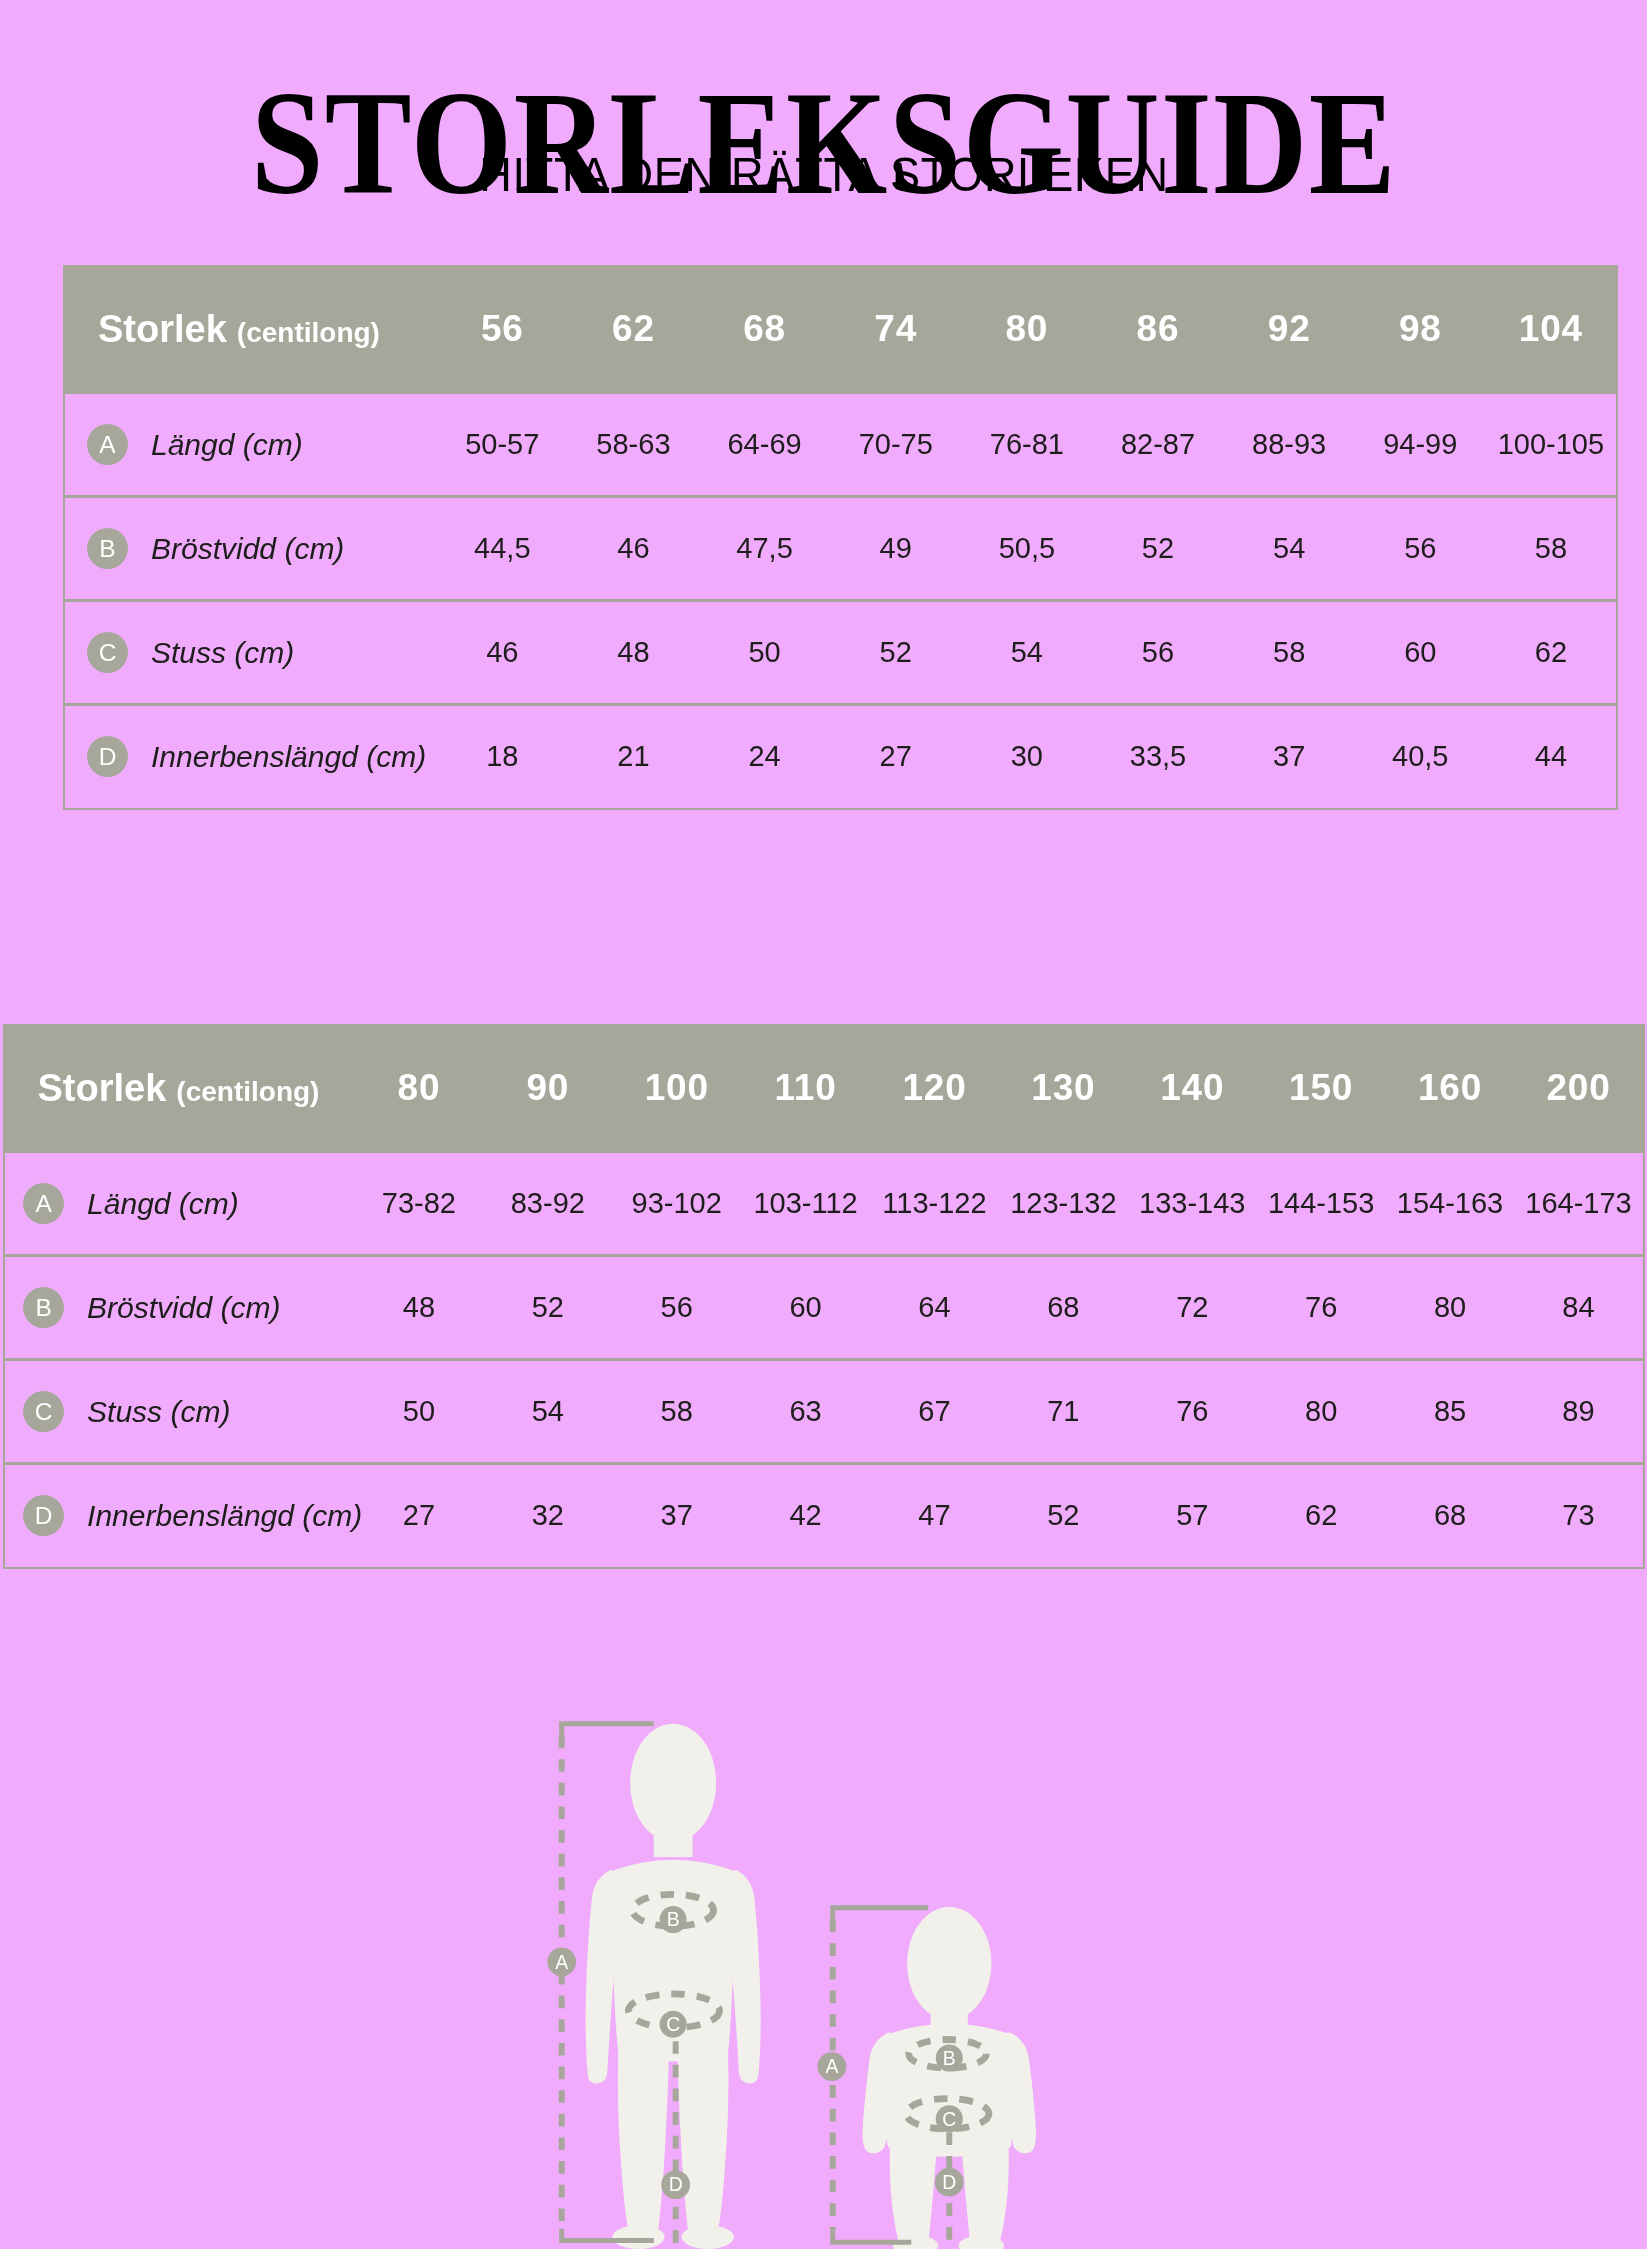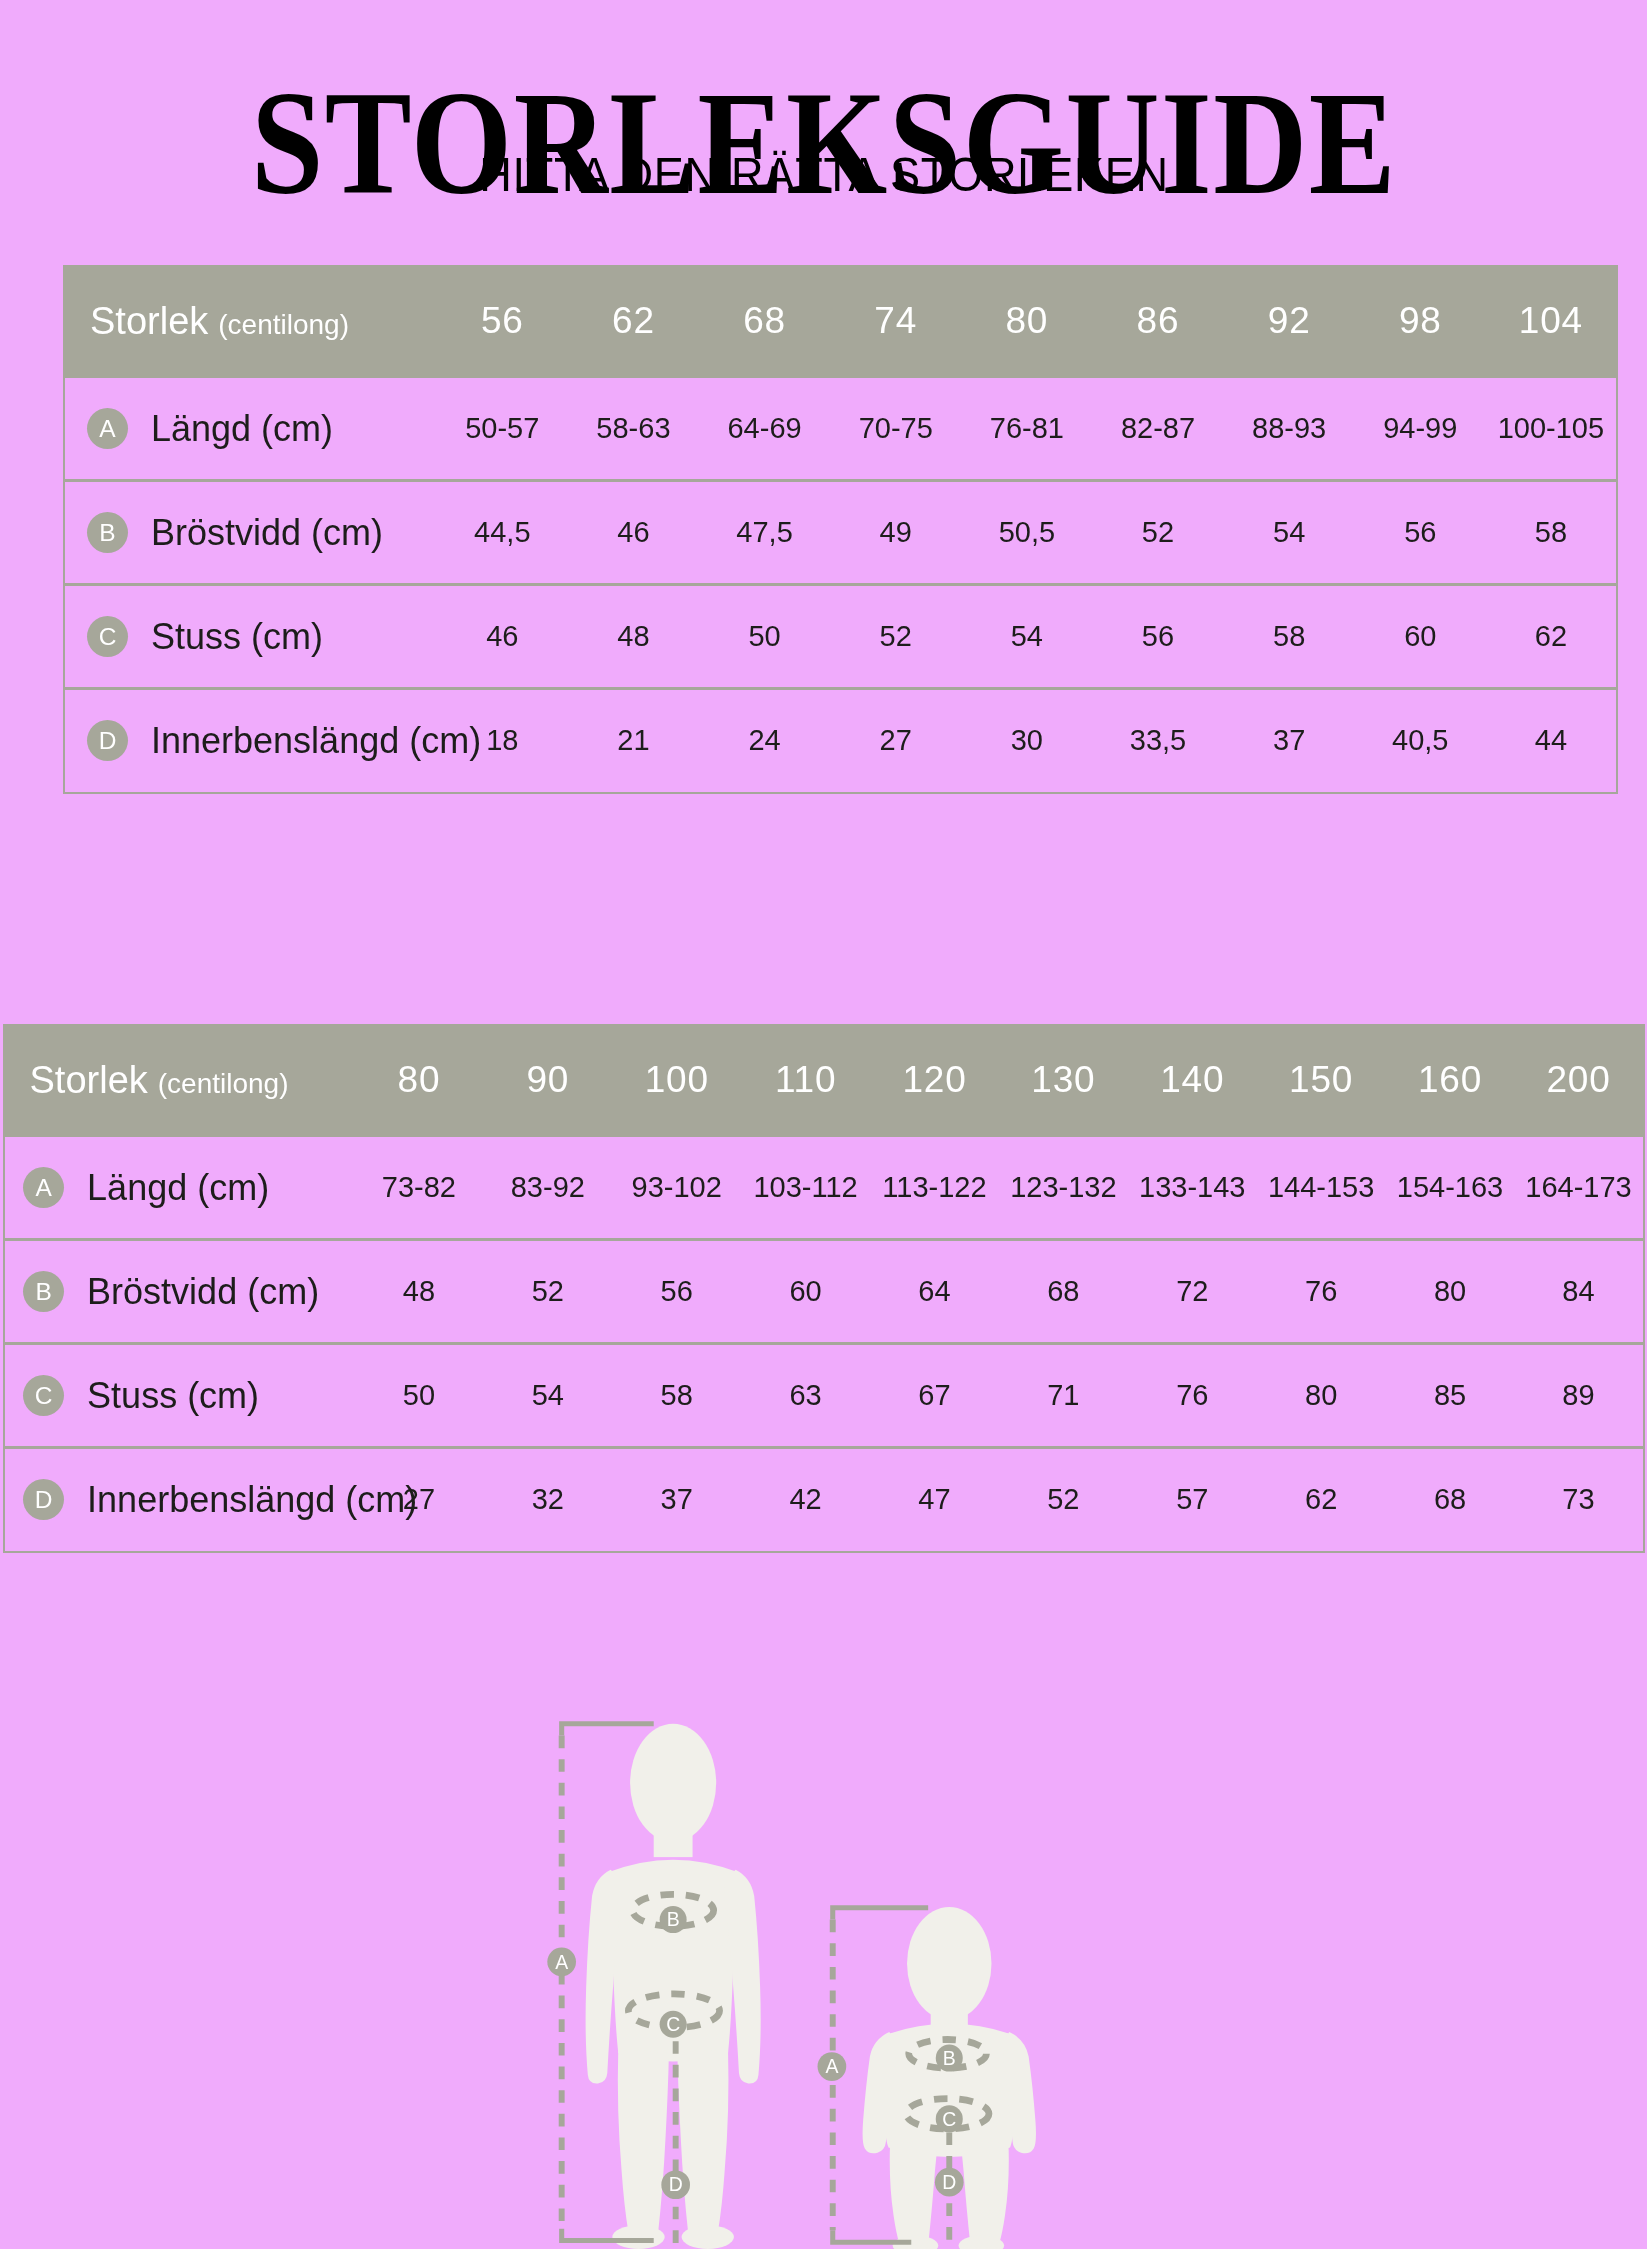--- a/index.html
+++ b/index.html
@@ -20,38 +20,38 @@
   }
   .subtitle{
     position:absolute;top:150px;left:0;width:100%;text-align:center;
     font-size:49px;line-height:1;letter-spacing:0.8px;color:#000;
     transform:scaleX(0.92);transform-origin:50% 0;white-space:nowrap;
   }
   .tw{position:absolute;}
   #table-baby{left:63px;top:265px;width:1555px;}
   #table-kids{left:2.5px;top:1024px;width:1642px;}
   table.size-table{border-collapse:collapse;table-layout:fixed;width:100%;border:2.5px solid var(--accent);}
-  table.size-table thead th{background:var(--accent);height:108px;font-weight:400;color:#fff;padding:0;}
+  table.size-table thead th{background:var(--accent);height:108px;font-weight:700;color:#fff;padding:8px;}
   th.size-th{font-size:37px;text-align:center;letter-spacing:0.8px;}
   th.label-th{text-align:left;}
   .h-wrap{display:flex;align-items:baseline;padding-left:25px;}
   .h-label{font-size:38px;}
   .h-sub{font-size:28px;margin-left:10px;}
   table.size-table tbody tr{height:104px;}
   table.size-table tbody td{border-top:3.4px solid var(--accent);padding:0;}
   td.val{font-size:29px;text-align:center;color:var(--ink);}
   .label-wrap{display:flex;align-items:center;padding-left:22px;}
   #table-kids .label-wrap{padding-left:18.6px;}
   .badge{
     width:41px;height:41px;border-radius:50%;background:var(--accent);color:#fff;
     font-size:24.5px;display:flex;align-items:center;justify-content:center;
     margin-right:23px;flex:0 0 41px;
   }
   .badge.empty{visibility:hidden;}
-  .row-label{font-size:36px;color:var(--ink);white-space:nowrap;}
+  .row-label{font-size:30px;color:var(--ink);white-space:nowrap;font-style:italic;}
   .figure-area{position:absolute;left:473px;top:1715px;width:760px;height:535px;}
   .sil{fill:var(--sil);}
   .mk{stroke:var(--accent);fill:none;}
   .mk-badge{fill:var(--accent);}
   .mk-letter{
     fill:#ffffff;font-family:"Liberation Sans","DejaVu Sans",sans-serif;
     font-size:23px;text-anchor:middle;
   }
 </style>
 </head>

